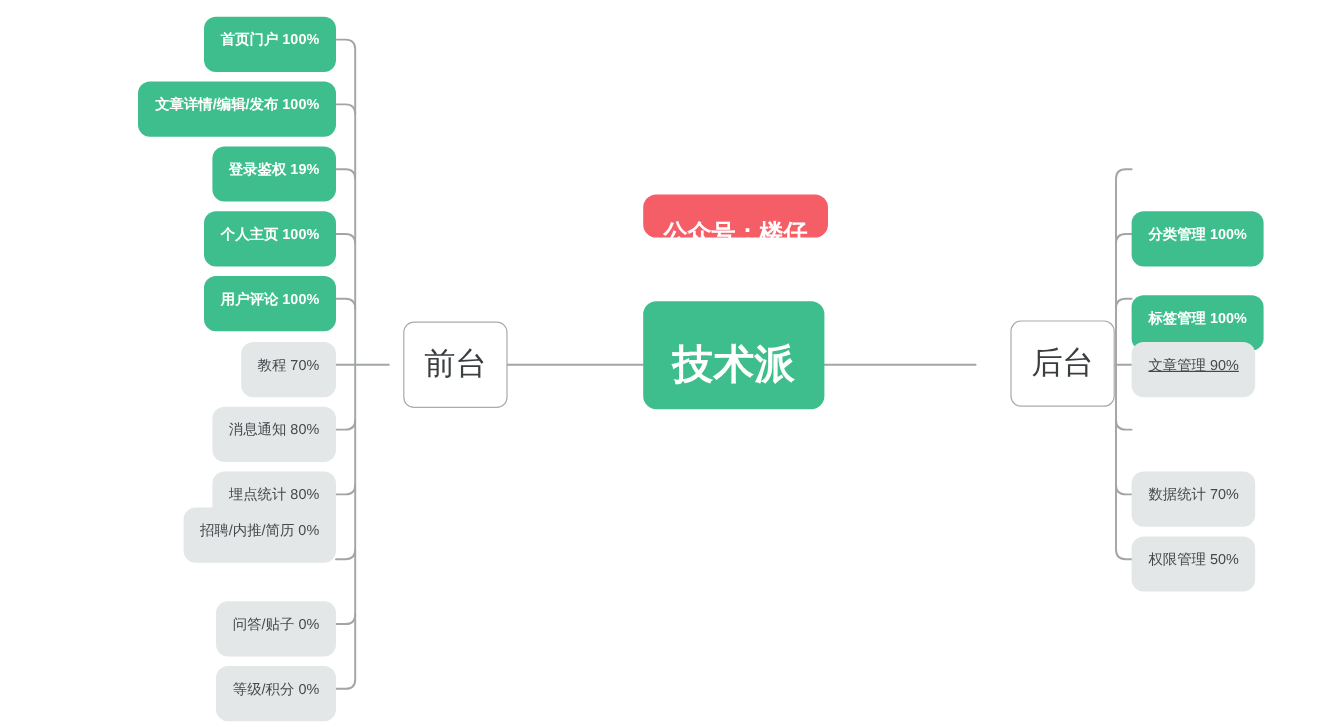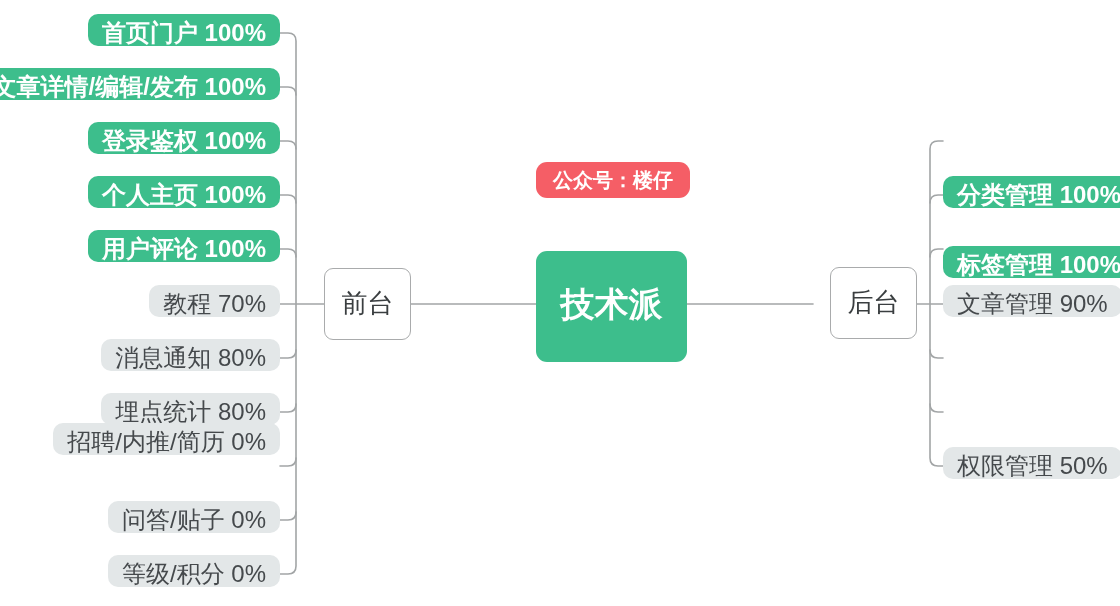--- a/index.html
+++ b/index.html
@@ -27,25 +27,25 @@
   }
 
   .node {
     position: absolute;
     white-space: nowrap;
     text-align: center;
   }
 
   
   .topic {
-    height: 32px;
+    height: 46px;
     line-height: 38px;
     padding: 0 14px;
     border-radius: 10px;
-    font-size: 24px;
+    font-size: 12px;
   }
   .topic.done {
     background: #3dbe8c;
     color: #ffffff;
     font-weight: 700;
   }
   .topic.wip {
     background: #e3e7e8;
     color: #45494c;
     font-weight: 400;
@@ -58,40 +58,41 @@
   
   .branch {
     width: 87px;
     height: 72px;
     line-height: 68px;
     background: #ffffff;
     border: 1.5px solid #a9abac;
     border-radius: 9px;
     font-size: 26px;
     color: #3a3e40;
+    margin-left: 12px;
   }
 
   
   .root {
     left: 536px; top: 251px;
-    width: 151px; height: 111px;
+    width: 151px; height: 90px;
     line-height: 107px;
     background: #3dbe8c;
     color: #ffffff;
     border-radius: 11px;
     font-size: 34px;
     font-weight: 700;
   }
 
   
   .badge {
     left: 536px; top: 162px;
     height: 36px;
     line-height: 36px;
-    padding: 0 17px;
+    padding: 15px 17px;
     background: #f55e66;
     color: #ffffff;
     border-radius: 11px;
     font-size: 20px;
     font-weight: 700;
   }
 </style>
 </head>
 <body>
 
@@ -129,28 +130,29 @@
 
   <div class="node badge" style="left:536px; top:162px;">公众号：楼仔</div>
 
   <div class="node root">技术派</div>
 
   <div class="node branch" style="left:324px; top:268px;">前台</div>
   <div class="node branch" style="left:830px; top:267px;">后台</div>
 
   <div class="node topic left done" style="top:14px;">首页门户 100%</div>
   <div class="node topic left done" style="top:68px;">文章详情/编辑/发布 100%</div>
-  <div class="node topic left done" style="top:122px;">登录鉴权 100%</div>
+  <div class="node topic left done" style="top:122px;">登录鉴权 19%</div>
   <div class="node topic left done" style="top:176px;">个人主页 100%</div>
   <div class="node topic left done" style="top:230px;">用户评论 100%</div>
   <div class="node topic left wip" style="top:285px;">教程 70%</div>
   <div class="node topic left wip" style="top:339px;">消息通知 80%</div>
   <div class="node topic left wip" style="top:393px;">埋点统计 80%</div>
   <div class="node topic left wip" style="top:423px;">招聘/内推/简历 0%</div>
   <div class="node topic left wip" style="top:501px;">问答/贴子 0%</div>
   <div class="node topic left wip" style="top:555px;">等级/积分 0%</div>
 
   <div class="node topic right done" style="top:176px;">分类管理 100%</div>
   <div class="node topic right done" style="top:246px;">标签管理 100%</div>
-  <div class="node topic right wip" style="top:285px;">文章管理 90%</div>
+  <div class="node topic right wip" style="top:285px;text-decoration:underline;">文章管理 90%</div>
+  <div class="node topic right wip" style="top:393px;">数据统计 70%</div>
   <div class="node topic right wip" style="top:447px;">权限管理 50%</div>
 
 </div>
 
 </body></html>

